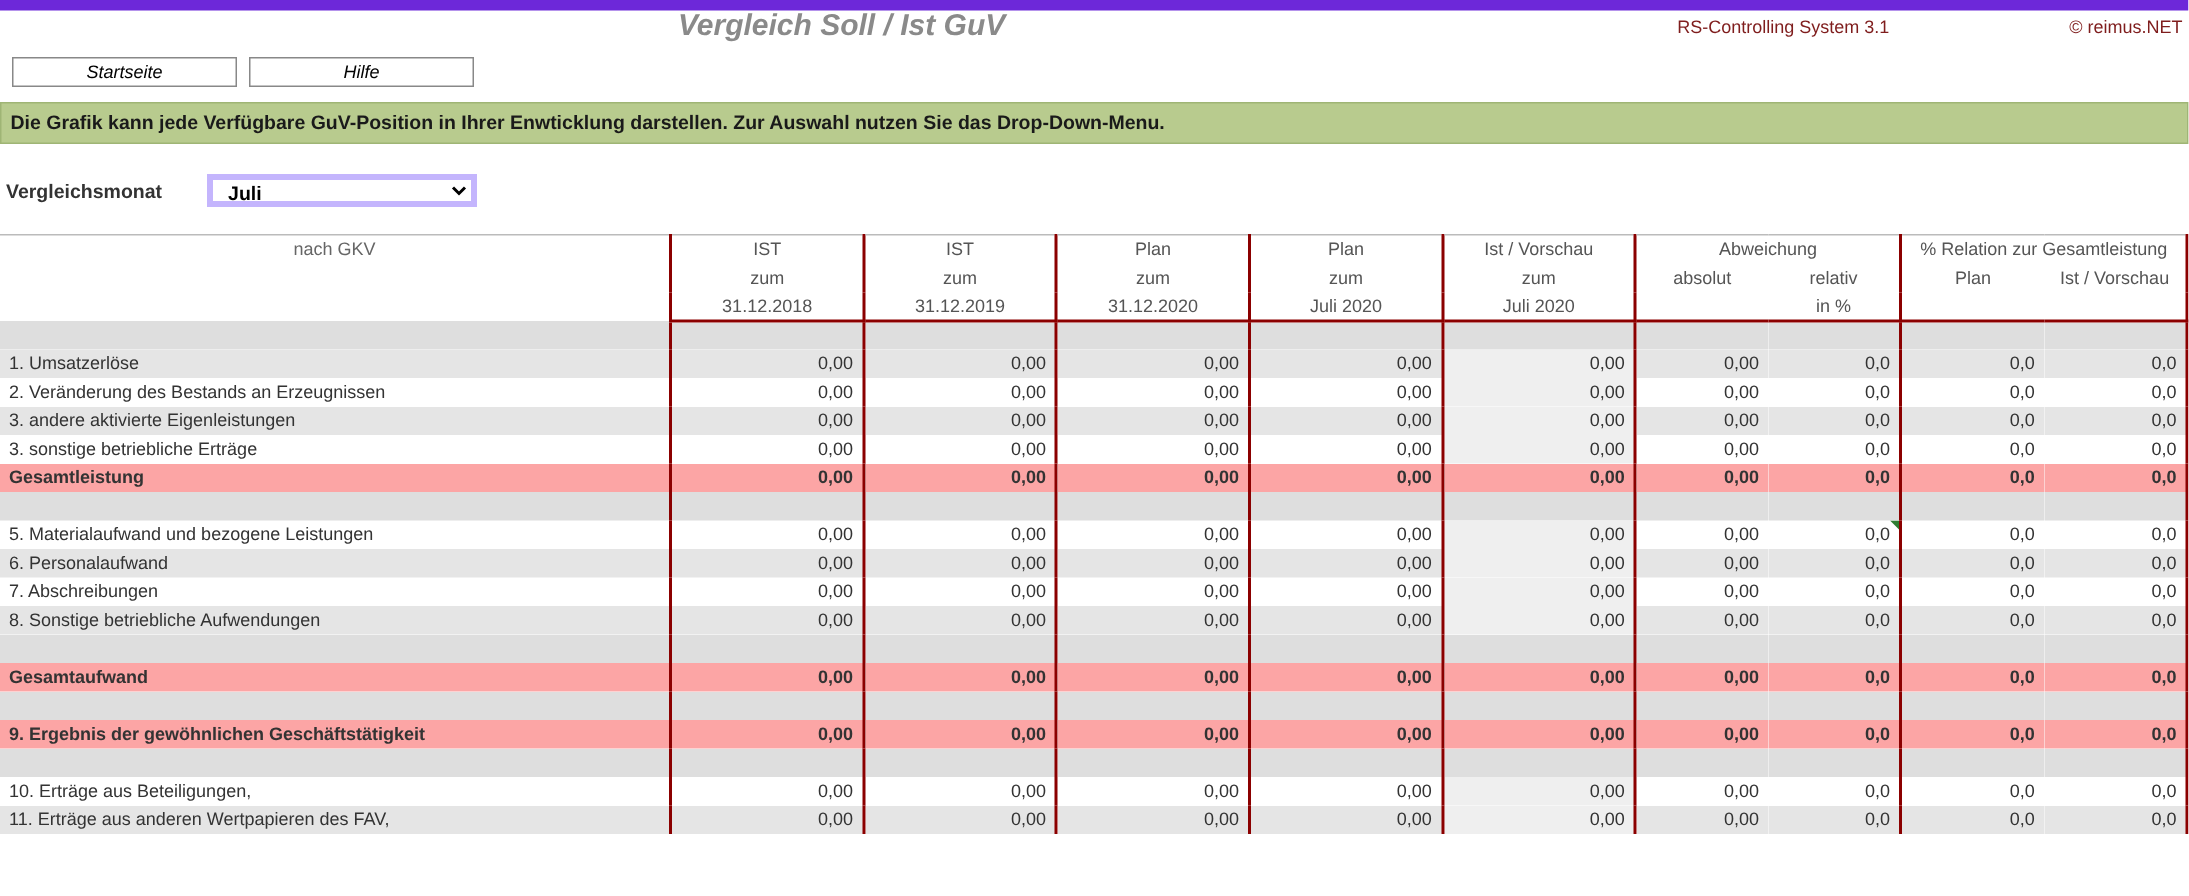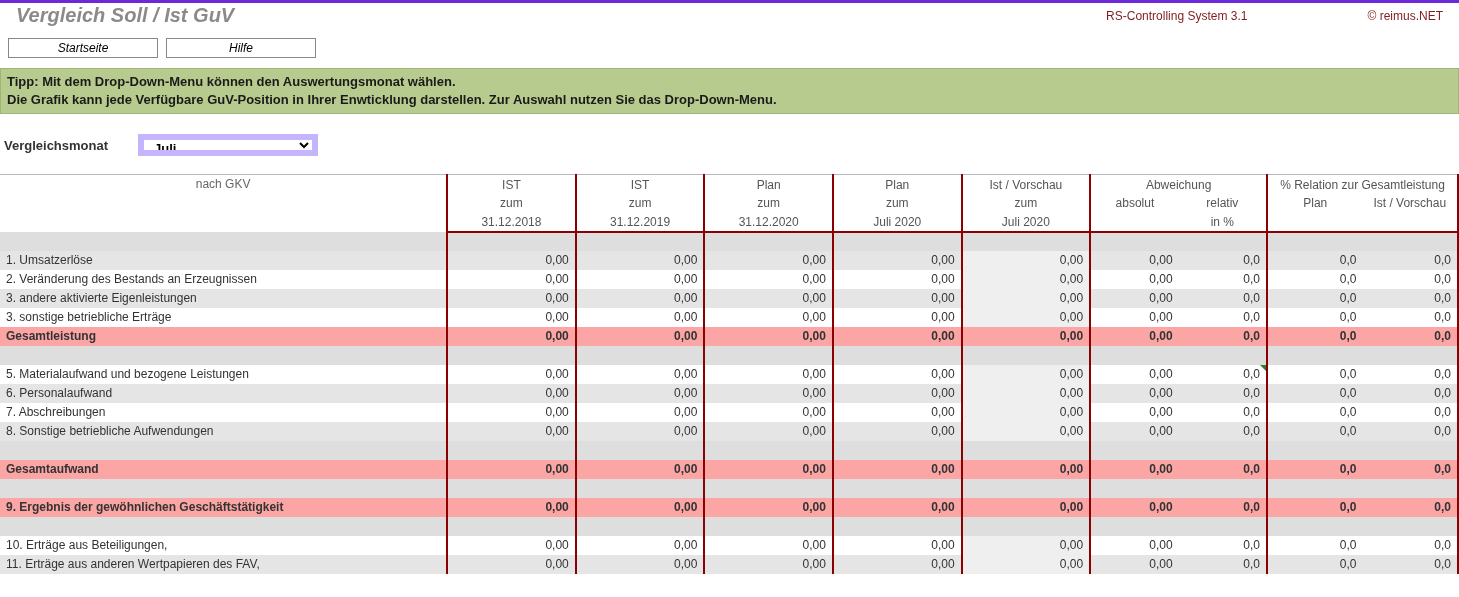--- a/index.html
+++ b/index.html
@@ -5,25 +5,26 @@
   * { box-sizing: border-box; margin: 0; padding: 0; }
   body {
     font-family: Arial, sans-serif;
     font-size: 12px;
     color: #333;
     background: #fff;
     width: 1459px;
     overflow: hidden;
   }
   .header-row {
-    border-top: 3px solid #6d28d9;
+    border-top: 7px solid #6d28d9;
     display: flex;
     align-items: center;
     height: 28px;
-    padding: 0 16px;
+    padding: 0 4px;
+    text-align: center;
   }
   .title {
     font-size: 20px;
     font-weight: bold;
     color: #8a8a8a;
     font-style: italic;
     flex: 1;
   }
   .meta-right {
     display: flex;
@@ -49,21 +50,21 @@
     color: #1a1a1a;
     line-height: 1.4;
     font-weight: bold;
   }
   .tip-box .l1 { }
   .month-row { display: flex; align-items: center; margin: 20px 0 18px 4px; gap: 30px; }
   .month-label { font-weight: bold; font-size: 13px; }
   .month-select {
     width: 180px;
     height: 22px;
-    border: 6px solid #c4b5fd;
+    border: 4px solid #c4b5fd;
     font-size: 13px;
     font-weight: bold;
     padding-left: 6px;
     background: #fff;
   }
   table {
     border-collapse: collapse;
     width: 100%;
     table-layout: fixed;
   }
@@ -125,21 +126,20 @@
     <span>© reimus.NET</span>
   </div>
 </div>
 
 <div class="btn-row">
   <button class="nav-btn">Startseite</button>
   <button class="nav-btn">Hilfe</button>
 </div>
 
 <div class="tip-box">
-  <div class="l1">Tipp: Mit dem Drop-Down-Menu können den Auswertungsmonat wählen.</div>
   <div class="l2">Die Grafik kann jede Verfügbare GuV-Position in Ihrer Enwticklung darstellen. Zur Auswahl nutzen Sie das Drop-Down-Menu.</div>
 </div>
 
 <div class="month-row">
   <span class="month-label">Vergleichsmonat</span>
   <select class="month-select">
     <option>Juli</option>
   </select>
 </div>
 

